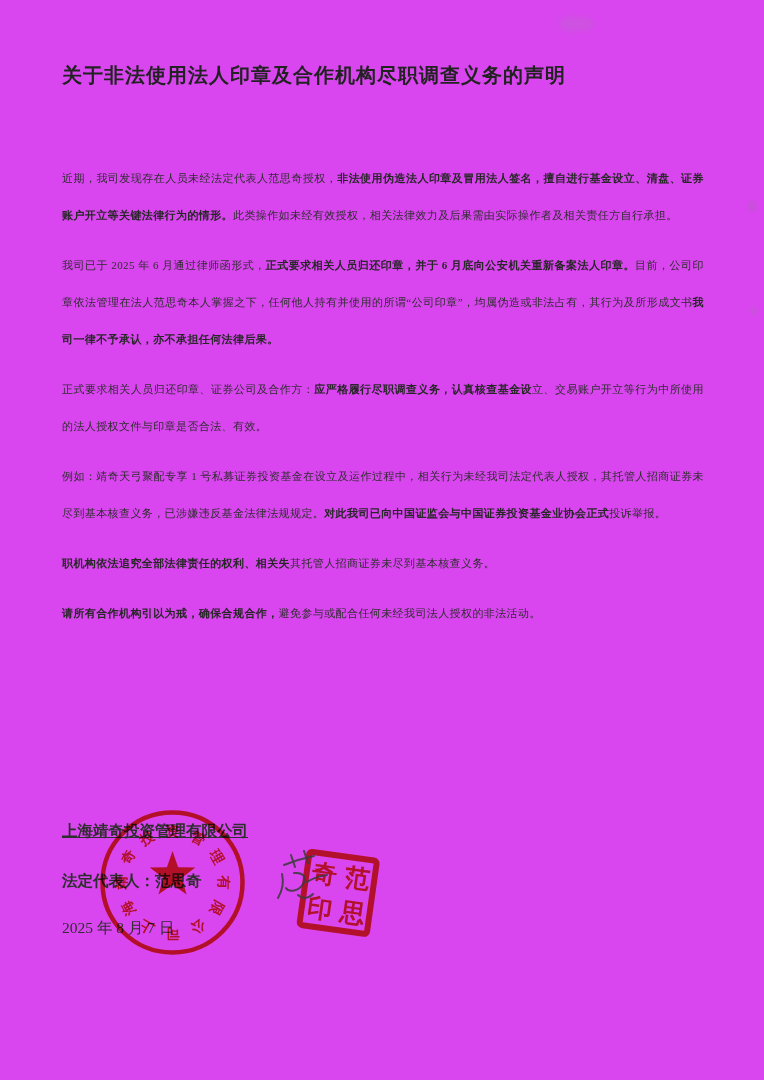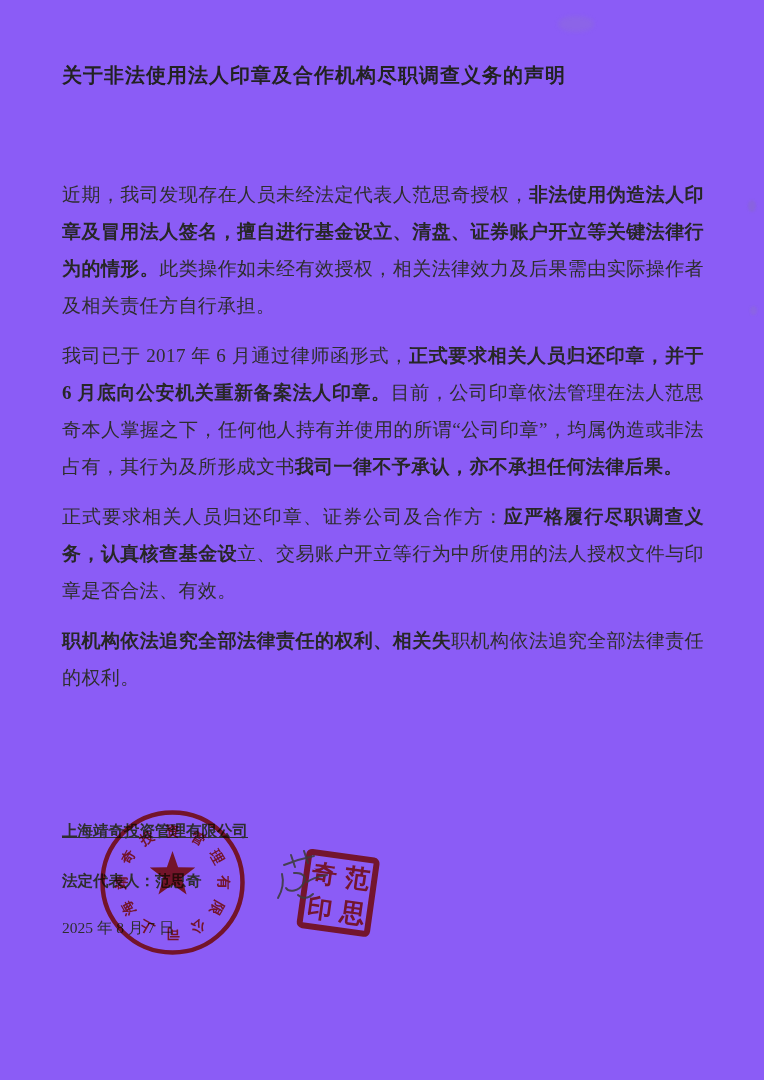--- a/index.html
+++ b/index.html
@@ -1,35 +1,35 @@
 <!DOCTYPE html>
 <html lang="zh"><head>
 <meta charset="utf-8">
 <style>
   html,body{margin:0;padding:0;background:#e8e8e8;}
   .page{
     position:relative;
     width:764px;height:1080px;
     margin:0 auto;
-    background:#8b5cf6;
+    background:#d946ef;
     overflow:hidden;
     font-family:"Liberation Serif","DejaVu Serif",serif;
     color:#2e2e2e;
   }
   .doc-title{
     position:absolute;
     left:62px;top:62px;width:640px;
     font-size:20px;font-weight:bold;
     letter-spacing:1px;
     color:#222;
   }
   .doc-body{
     position:absolute;
-    left:62px;top:176px;width:642px;
-    font-size:19px;line-height:37px;
+    left:62px;top:160px;width:642px;
+    font-size:11px;line-height:37px;
     text-align:justify;
     letter-spacing:0.4px;
   }
   .doc-body p.para{margin:0 0 13px 0;}
   .doc-body span.b{font-weight:bold;color:#272727;}
   .doc-footer{
     position:absolute;
     left:62px;top:812px;width:420px;
     font-size:15.5px;line-height:37px;
   }
@@ -67,23 +67,25 @@
 </style>
 </head>
 <body>
 
 <div class="page">
 
   <div class="doc-title">关于非法使用法人印章及合作机构尽职调查义务的声明</div>
 
   <div class="doc-body">
       <p class="para"><span>近期，我司发现存在人员未经法定代表人范思奇授权，</span><span class="b">非法使用伪造法人印章及冒用法人签名，擅自进行基金设立、清盘、证券账户开立等关键法律行为的情形。</span><span>此类操作如未经有效授权，相关法律效力及后果需由实际操作者及相关责任方自行承担。</span></p>
-      <p class="para"><span>我司已于 2017 年 6 月通过律师函形式，</span><span class="b">正式要求相关人员归还印章，并于 6 月底向公安机关重新备案法人印章。</span><span>目前，公司印章依法管理在法人范思奇本人掌握之下，任何他人持有并使用的所谓“公司印章”，均属伪造或非法占有，其行为及所形成文书</span><span class="b">我司一律不予承认，亦不承担任何法律后果。</span></p>
+      <p class="para"><span>我司已于 2025 年 6 月通过律师函形式，</span><span class="b">正式要求相关人员归还印章，并于 6 月底向公安机关重新备案法人印章。</span><span>目前，公司印章依法管理在法人范思奇本人掌握之下，任何他人持有并使用的所谓“公司印章”，均属伪造或非法占有，其行为及所形成文书</span><span class="b">我司一律不予承认，亦不承担任何法律后果。</span></p>
       <p class="para"><span>正式要求相关人员归还印章、证券公司及合作方：</span><span class="b">应严格履行尽职调查义务，认真核查基金设</span><span>立、交易账户开立等行为中所使用的法人授权文件与印章是否合法、有效。</span></p>
-      <p class="para"><span class="b">职机构依法追究全部法律责任的权利、相关失</span><span>职机构依法追究全部法律责任的权利。</span></p>
+      <p class="para"><span>例如：靖奇天弓聚配专享 1 号私募证券投资基金在设立及运作过程中，相关行为未经我司法定代表人授权，其托管人招商证券未尽到基本核查义务，已涉嫌违反基金法律法规规定。</span><span class="b">对此我司已向中国证监会与中国证券投资基金业协会正式</span><span>投诉举报。</span></p>
+      <p class="para"><span class="b">职机构依法追究全部法律责任的权利、相关失</span><span>其托管人招商证券未尽到基本核查义务。</span></p>
+      <p class="para"><span class="b">请所有合作机构引以为戒，确保合规合作，</span><span>避免参与或配合任何未经我司法人授权的非法活动。</span></p>
     </div>
 
   <div class="doc-footer">
     <div class="company">上海靖奇投资管理有限公司</div>
     <div class="rep">法定代表人：范思奇</div>
     <div class="date">2025 年 8 月 7 日</div>
   </div>
 
   <svg class="seal-round" viewBox="0 0 155 155" xmlns="http://www.w3.org/2000/svg">
     <circle cx="77.5" cy="77.5" r="70" fill="none" stroke="#ce2318" stroke-width="4.5"></circle>

